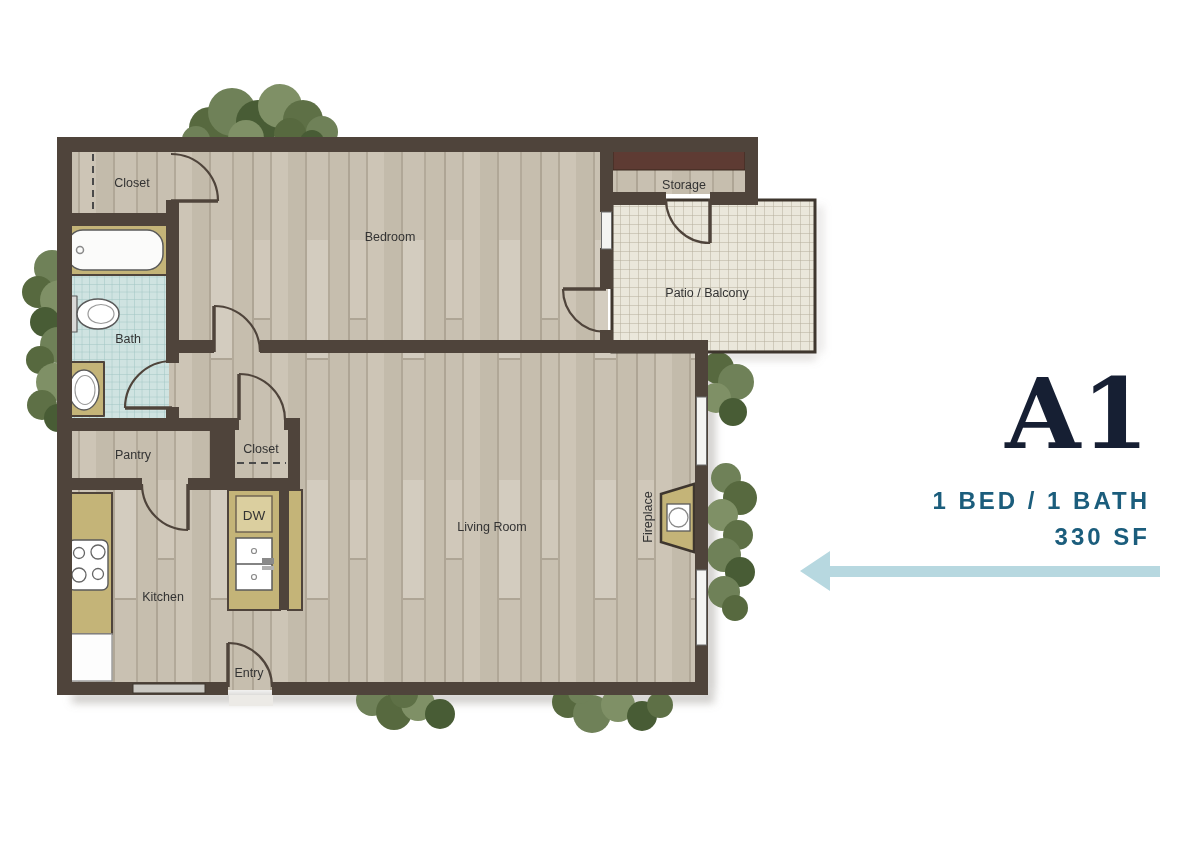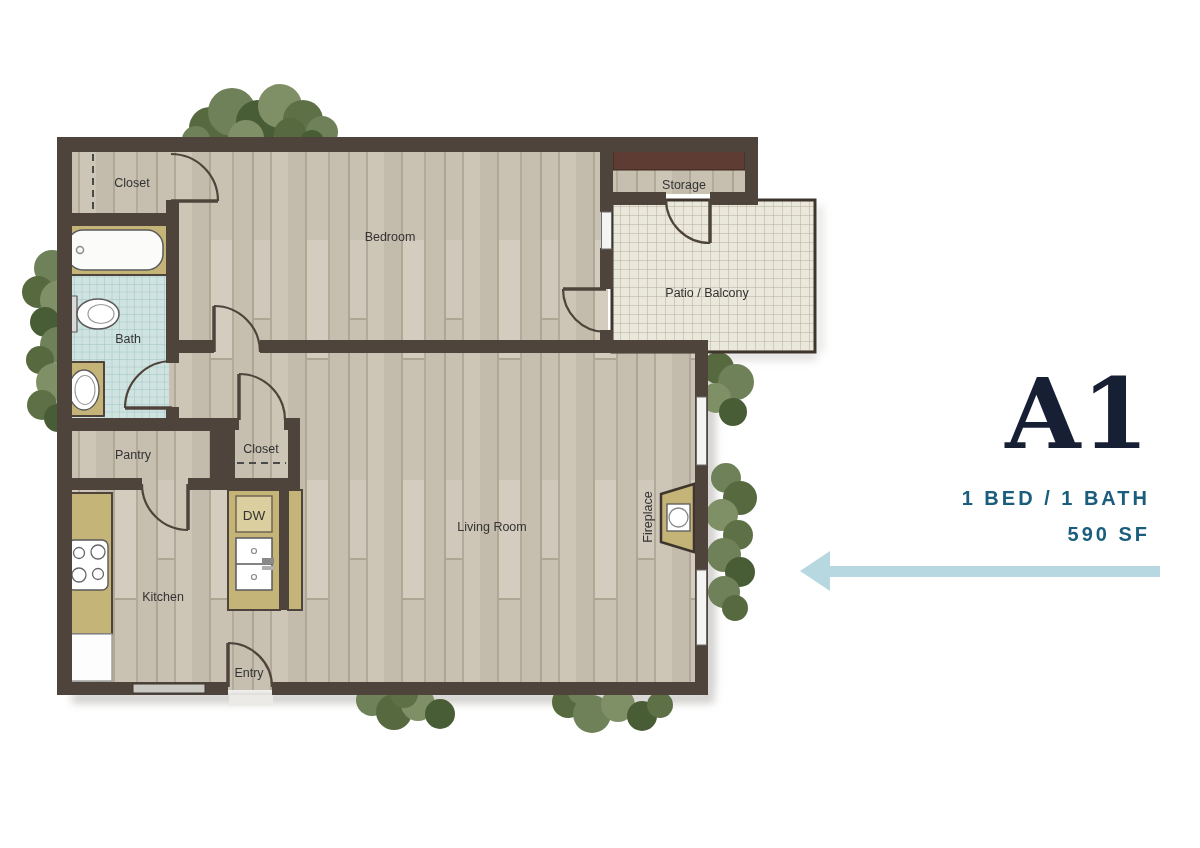--- a/index.html
+++ b/index.html
@@ -3,21 +3,21 @@
 <meta charset="utf-8">
 <style>
   html,body{margin:0;padding:0;background:#ffffff;}
   .page{position:relative;width:1200px;height:748px;background:#ffffff;overflow:hidden;
         font-family:"Liberation Sans",sans-serif;}
   .plan-svg{position:absolute;left:0;top:0;}
   .unit-name{position:absolute;top:366px;right:50px;
              font-family:"DejaVu Serif",serif;font-weight:700;font-size:97px;line-height:97px;
              color:#161f33;letter-spacing:1px;margin-left:34px;}
   .spec-line{position:absolute;right:50px;text-align:right;
-             font-weight:700;font-size:20px;letter-spacing:3px;color:#1b5d7c;}
+             font-weight:700;font-size:24px;letter-spacing:3px;color:#1b5d7c;}
   .spec-line.l1{top:487px;}
   .spec-line.l2{top:523px;}
   .arrow{position:absolute;left:800px;top:551px;width:360px;height:40px;}
   .arrow-head{position:absolute;left:0;top:0;width:0;height:0;
               border-top:20px solid transparent;border-bottom:20px solid transparent;
               border-right:30px solid #b7d8e0;}
   .arrow-bar{position:absolute;left:26px;top:15px;right:0;height:11px;background:#b7d8e0;}
   text{font-family:"Liberation Sans",sans-serif;fill:#333333;}
 </style>
 </head>
@@ -267,20 +267,20 @@
     <text x="163" y="601">Kitchen</text>
     <text x="492" y="531">Living Room</text>
     <text x="648" y="521" transform="rotate(-90 648 517)">Fireplace</text>
     <text x="249" y="677">Entry</text>
   </g>
 </svg>
 
 <div>
   <div class="unit-name">A1</div>
   <div class="spec-line l1">1 BED / 1 BATH</div>
-  <div class="spec-line l2">590 SF</div>
+  <div class="spec-line l2">330 SF</div>
   <div class="arrow">
     <span class="arrow-head"></span>
     <span class="arrow-bar"></span>
   </div>
 </div>
 
 </div>
 
 </body></html>

